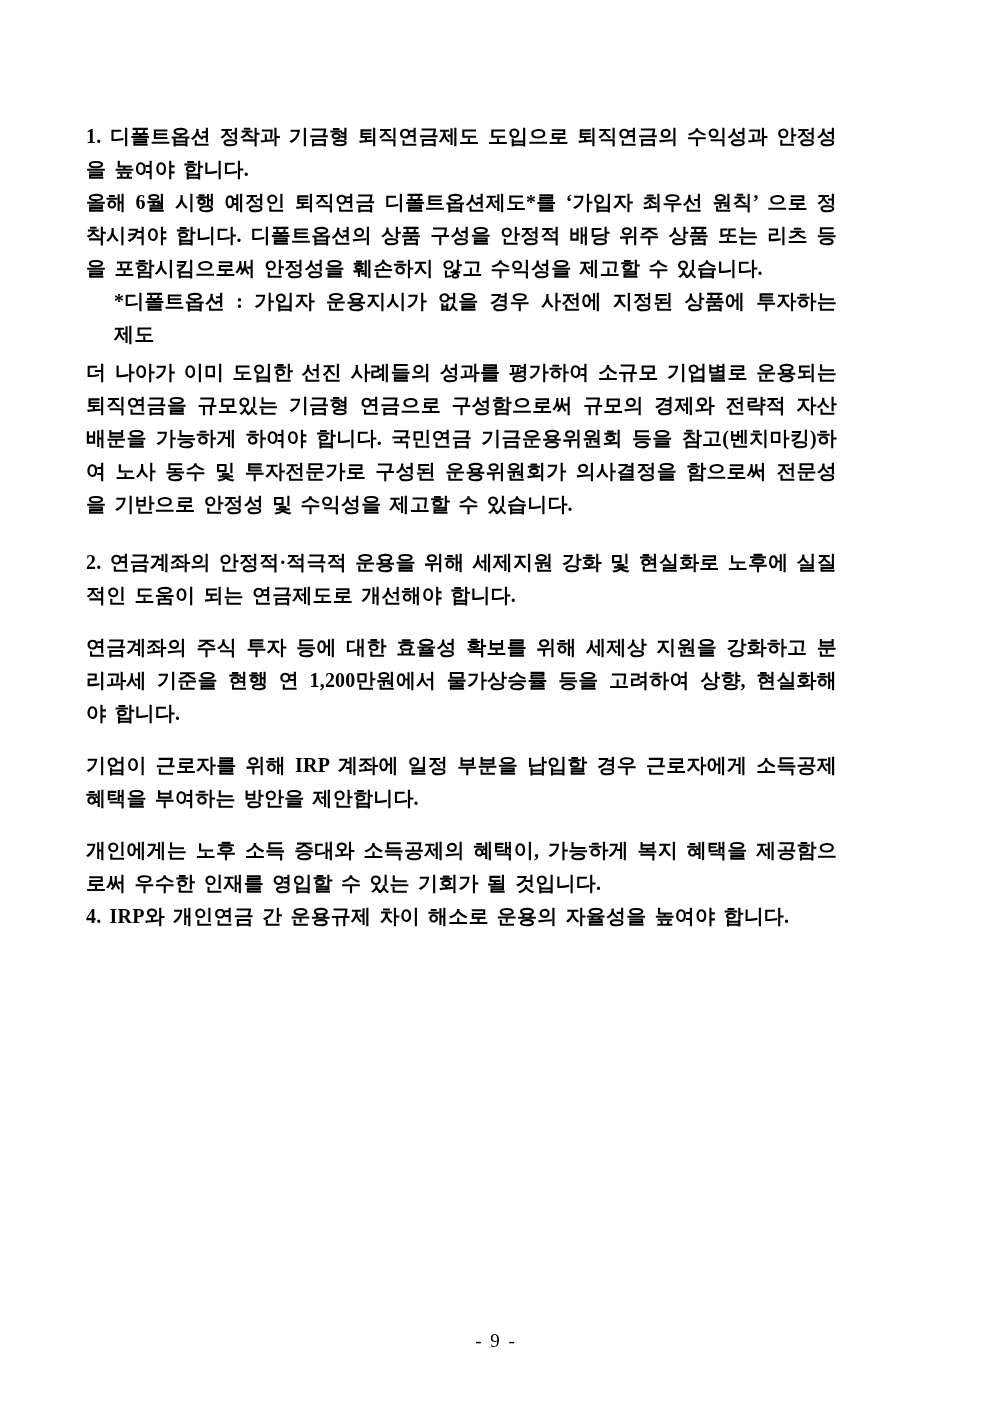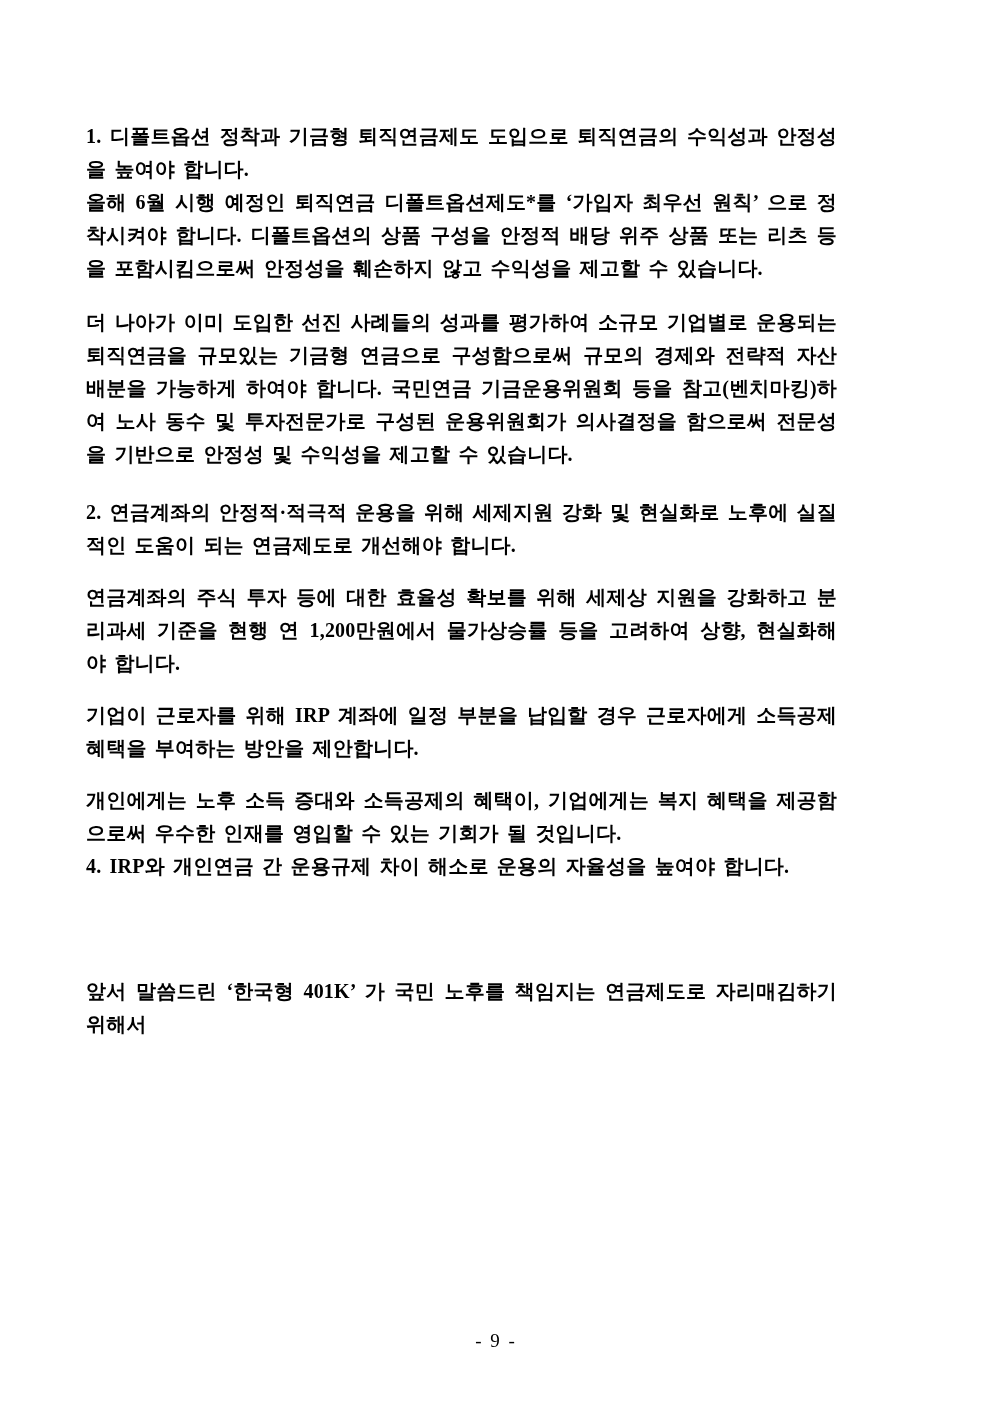--- a/index.html
+++ b/index.html
@@ -29,21 +29,21 @@
     letter-spacing: 0.2px;
     font-weight: bold;
   }
   .heading {
     font-weight: bold;
   }
   .note {
     padding-left: 28px;
   }
   
-  .mt-gap-s  { margin-top: 21px; }
+  .mt-gap-s  { margin-top: 5px; }
   .mt-gap    { margin-top: 19px; }
   .mt-gap-h2 { margin-top: 25px; }
   .mt-gap-m  { }
   .mt-gap-xl { margin-top: 92px; }
   .page-footer {
     position: absolute;
     left: 0;
     top: 1330px;
     width: 992px;
     text-align: center;
@@ -54,32 +54,32 @@
 </style>
 </head>
 <body>
 
 <div class="page">
 
   <div class="blk heading">1. 디폴트옵션 정착과 기금형 퇴직연금제도 도입으로 퇴직연금의 수익성과 안정성을 높여야 합니다.</div>
 
   <div class="blk">올해 6월 시행 예정인 퇴직연금 디폴트옵션제도*를  ‘가입자 최우선 원칙’ 으로 정착시켜야 합니다. 디폴트옵션의 상품 구성을 안정적 배당 위주 상품 또는 리츠 등을 포함시킴으로써 안정성을 훼손하지 않고 수익성을 제고할 수 있습니다.</div>
 
+  <div class="blk note">*디폴트옵션 : 가입자 운용지시가 없을 경우 사전에 지정된 상품에 투자하는 제도</div>
 
   <div class="blk mt-gap-s">더 나아가 이미 도입한 선진 사례들의 성과를 평가하여 소규모 기업별로 운용되는 퇴직연금을 규모있는 기금형 연금으로 구성함으로써 규모의 경제와 전략적 자산배분을 가능하게 하여야 합니다. 국민연금 기금운용위원회 등을 참고(벤치마킹)하여 노사 동수 및 투자전문가로 구성된 운용위원회가 의사결정을 함으로써 전문성을 기반으로 안정성 및 수익성을 제고할 수 있습니다.</div>
 
   <div class="blk heading mt-gap-h2">2. 연금계좌의 안정적·적극적 운용을 위해 세제지원 강화 및 현실화로 노후에 실질적인 도움이 되는 연금제도로 개선해야 합니다.</div>
 
   <div class="blk mt-gap">연금계좌의 주식 투자 등에 대한 효율성 확보를 위해 세제상 지원을 강화하고 분리과세 기준을 현행 연 1,200만원에서 물가상승률 등을 고려하여 상향, 현실화해야 합니다.</div>
 
 
   <div class="blk mt-gap">기업이 근로자를 위해 IRP 계좌에 일정 부분을 납입할 경우 근로자에게 소득공제 혜택을 부여하는 방안을 제안합니다.</div>
 
-  <div class="blk mt-gap">개인에게는 노후 소득 증대와 소득공제의 혜택이, 기업에게는 복지 혜택을 제공함으로써 우수한 인재를 영입할 수 있는 기회가 될 것입니다.</div>
+  <div class="blk mt-gap">개인에게는 노후 소득 증대와 소득공제의 혜택이, 가능하게 복지 혜택을 제공함으로써 우수한 인재를 영입할 수 있는 기회가 될 것입니다.</div>
 
   <div class="blk heading mt-gap-m">4. IRP와 개인연금 간 운용규제 차이 해소로 운용의 자율성을 높여야 합니다.</div>
 
 
-  <div class="blk mt-gap-xl">앞서 말씀드린 ‘한국형 401K’ 가 국민 노후를 책임지는 연금제도로 자리매김하기 위해서</div>
 
   <div class="page-footer">- 9 -</div>
 
 </div>
 
 </body></html>

